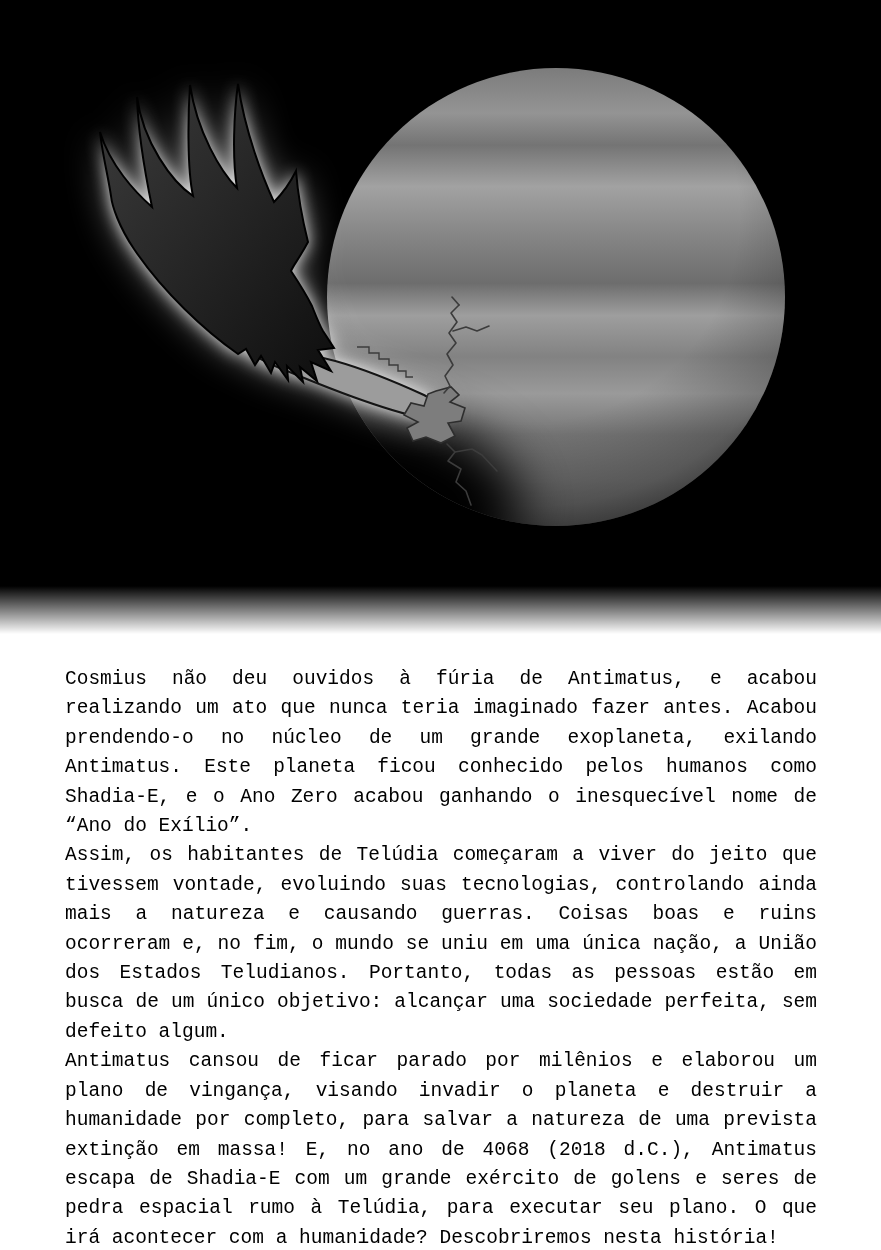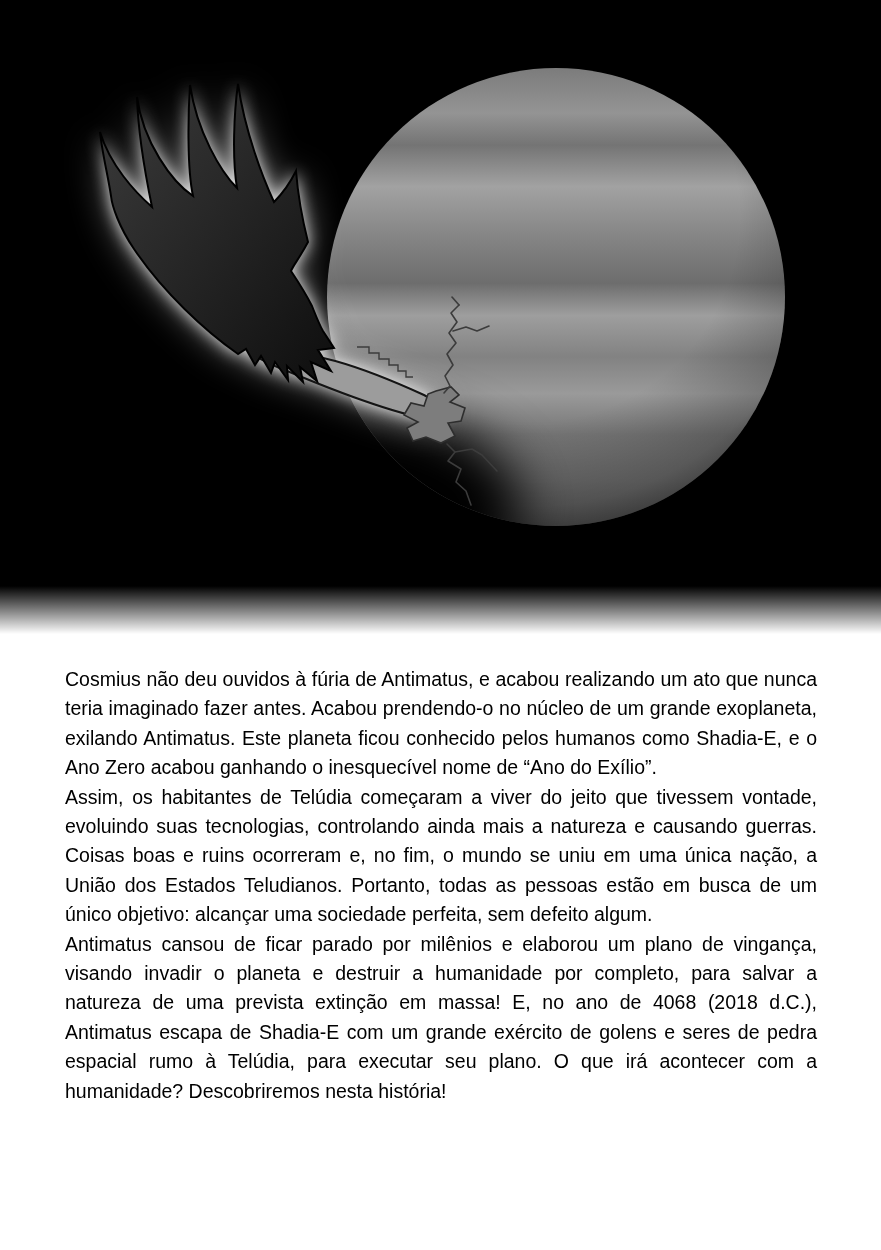--- a/index.html
+++ b/index.html
@@ -4,21 +4,21 @@
 <style>
   html, body { margin: 0; padding: 0; }
   body { background: #ffffff; }
   .page {
     position: relative;
     width: 881px;
     height: 1250px;
     margin: 0 auto;
     background: #ffffff;
     overflow: hidden;
-    font-family: Liberation Sans, sans-serif;
+    font-family: Liberation Mono, monospace;
   }
   .hero { display: block; width: 881px; height: 650px; }
   .story {
     box-sizing: border-box;
     width: 881px;
     padding: 15px 64px 0 65px;
     color: #000000;
     font-size: 19.5px;
     line-height: 29.4px;
     text-align: justify;

